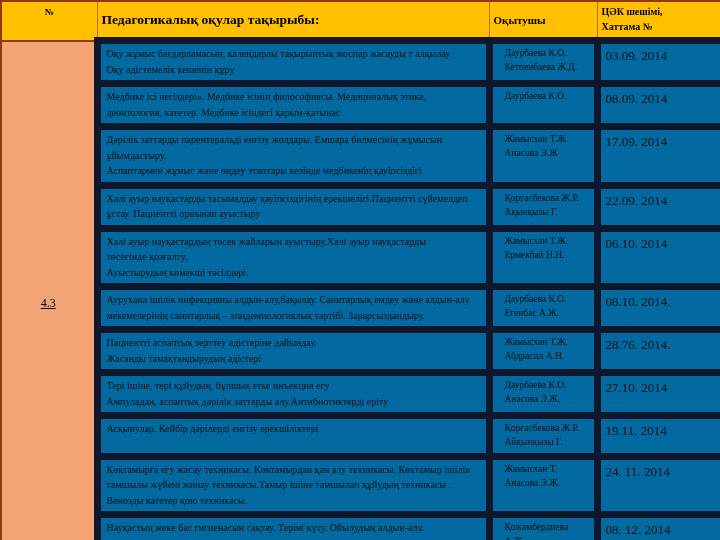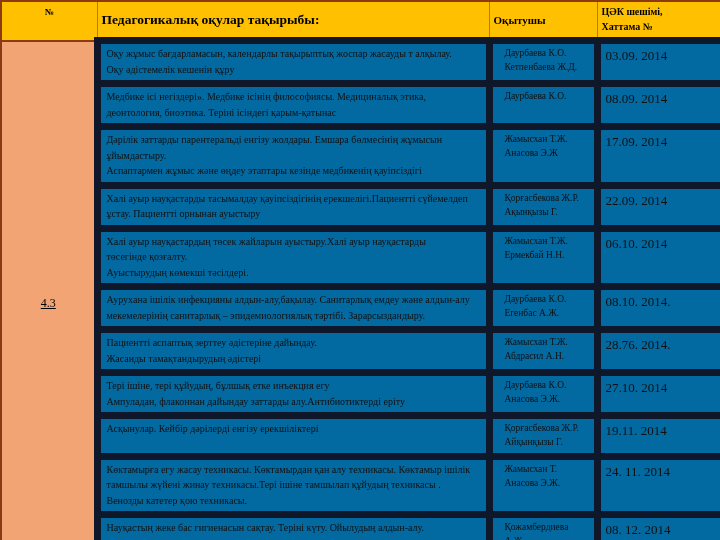--- a/index.html
+++ b/index.html
@@ -139,21 +139,21 @@
           </td>
           <td class="teacher">
             <span class="tline">Даурбаева К.О.</span>
             <span class="tline">Кетпенбаева Ж.Д.</span>
           </td>
           <td class="date">03.09. 2014</td>
         </tr>
         <tr>
           <td class="topic">
             <span class="tline">Медбике ісі негіздері». Медбике ісінің философиясы. Медициналық этика,</span>
-            <span class="tline">деонтология, биоэтика. Теріні ісіндегі қарым-қатынас</span>
+            <span class="tline">деонтология, катетер. Медбике ісіндегі қарым-қатынас</span>
           </td>
           <td class="teacher">
             <span class="tline">Даурбаева К.О.</span>
           </td>
           <td class="date">08.09. 2014</td>
         </tr>
         <tr>
           <td class="topic">
             <span class="tline">Дәрілік заттарды   парентеральді енгізу жолдары. Емшара бөлмесінің  жұмысын</span>
             <span class="tline">ұйымдастыру.</span>
@@ -206,42 +206,42 @@
           </td>
           <td class="teacher">
             <span class="tline">Жамысхан Т.Ж.</span>
             <span class="tline">Абдрасил А.Н.</span>
           </td>
           <td class="date">28.76. 2014.</td>
         </tr>
         <tr>
           <td class="topic">
             <span class="tline">Тері ішіне, тері құйудың, бұлшық етке инъекция егу</span>
-            <span class="tline">Ампуладан,  флаконнан  дайындау  заттарды алу.Антибиотиктерді еріту</span>
+            <span class="tline">Ампуладан,  аспаптық  дәрілік  заттарды алу.Антибиотиктерді еріту</span>
           </td>
           <td class="teacher">
             <span class="tline">Даурбаева К.О.</span>
             <span class="tline">Анасова Э.Ж.</span>
           </td>
           <td class="date">27.10. 2014</td>
         </tr>
         <tr>
           <td class="topic">
             <span class="tline">Асқынулар. Кейбір дәрілерді енгізу ерекшіліктері</span>
           </td>
           <td class="teacher">
             <span class="tline">Қорғасбекова Ж.Р.</span>
             <span class="tline">Айқынқызы Г.</span>
           </td>
           <td class="date">19.11. 2014</td>
         </tr>
         <tr>
           <td class="topic">
             <span class="tline">Көктамырға  егу жасау техникасы. Көктамырдан қан алу техникасы. Көктамыр ішілік</span>
-            <span class="tline">тамшылы жүйені жинау  техникасы.Тері ішіне  тамшылап құйудың  техникасы .</span>
+            <span class="tline">тамшылы жүйені жинау  техникасы.Тамыр ішіне  тамшылап құйудың  техникасы .</span>
             <span class="tline">Венозды катетер қою техникасы.</span>
           </td>
           <td class="teacher">
             <span class="tline">Жамысхан Т.</span>
             <span class="tline">Анасова Э.Ж.</span>
           </td>
           <td class="date">24. 11. 2014</td>
         </tr>
         <tr>
           <td class="topic">

